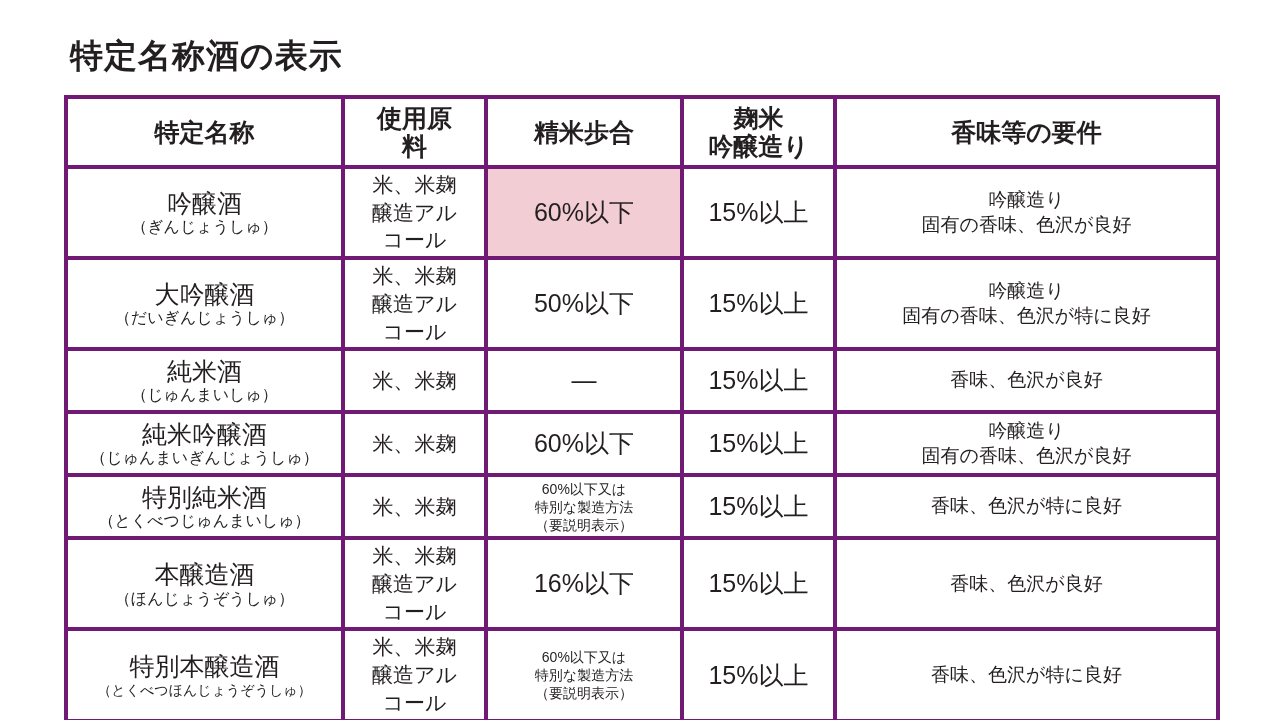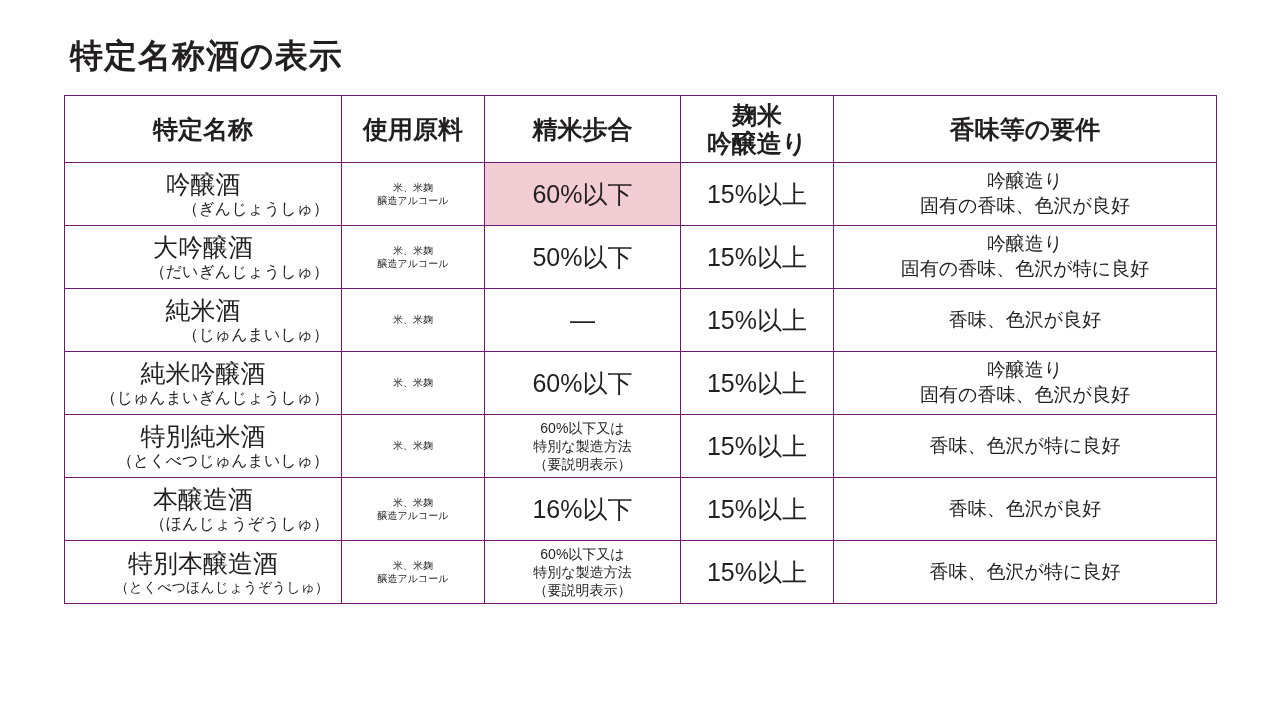--- a/index.html
+++ b/index.html
@@ -29,24 +29,24 @@
     color: #231f20;
   }
   table.spec-table {
     border-collapse: collapse;
     width: 1152px;
     table-layout: fixed;
     background: #ffffff;
   }
   table.spec-table th,
   table.spec-table td {
-    border: 1px solid #701a75;
+    border: 4px solid #701a75;
     text-align: center;
     vertical-align: middle;
-    padding: 2px 12px;
+    padding: 2px 20px;
     color: #231f20;
   }
   
   col.c-name    { width: 277px; }
   col.c-mat     { width: 143px; }
   col.c-rice    { width: 196px; }
   col.c-koji    { width: 153px; }
   col.c-flavor  { width: 383px; }
 
   thead th {
@@ -61,27 +61,26 @@
     line-height: 1.15;
   }
   .name-main {
     font-size: 25px;
     display: block;
   }
   .name-kana {
     font-size: 16px;
     display: block;
     margin-top: 1px;
-    text-align: right;
   }
   .name-kana.small {
     font-size: 14px;
   }
   .cell-mat {
-    font-size: 10px;
+    font-size: 21px;
     line-height: 1.32;
     text-align: center;
   }
   .mat-line { display: block; }
   .cell-rice {
     font-size: 25px;
   }
   .cell-rice.small {
     font-size: 14px;
     line-height: 1.3;

